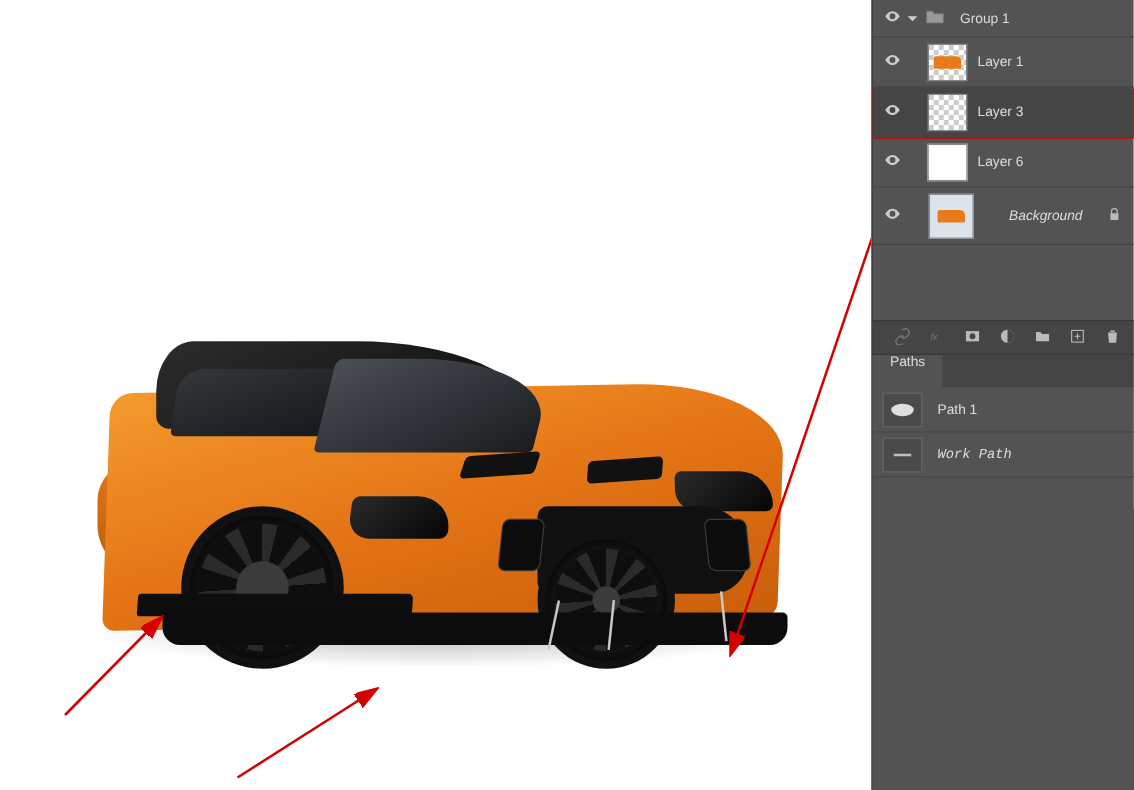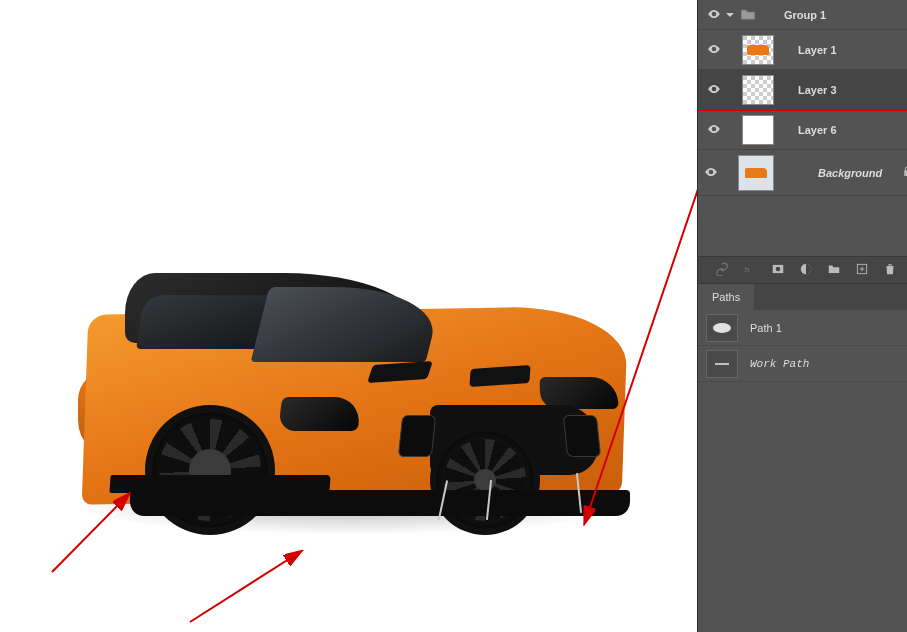--- a/index.html
+++ b/index.html
@@ -16,30 +16,30 @@
 .lock-icon svg { width: 11px; height: 11px; fill: #bbb; }
 .indent1 { width: 18px; }
 .chevron { width: 12px; display: flex; justify-content: center; }
 .chevron svg { width: 10px; height: 10px; fill: #ccc; }
 .folder-icon svg { width: 16px; height: 14px; fill: #999; stroke:#777; }
 .thumb { width: 32px; height: 30px; background: #fff; border: 1px solid #888; flex-shrink: 0; }
 .thumb.transp { background: repeating-conic-gradient(#fff 0 25%, #ccc 0 50%) 0 0/8px 8px; }
 .thumb.bg-thumb { width: 36px; height: 36px; background:#dbe4ea; display:flex; align-items:center; justify-content:center; }
 .thumb.white { background: #fff; }
 .thumb-car { width: 22px; height: 10px; background: #e87a1a; border-radius: 2px 4px 1px 1px; }
-.layer-name { margin-left: 24px; color: #ddd; font-weight: bold; }
+.layer-name { margin-left: 8px; color: #ddd; }
 .layer-name.italic { font-style: italic; }
 .lock-col { margin-left: auto; margin-right: 10px; }
 .layer-row.selected { background: #454545; }
 .sel-highlight { position: absolute; border: 2px solid #d30000; pointer-events: none; }
 .icon-bar { height: 28px; background: #454545; display: flex; align-items: center; gap: 14px; padding: 0 10px; border-top: 1px solid #383838; border-bottom: 1px solid #383838; justify-content:flex-end; }
 .icon-bar svg { width: 14px; height: 14px; fill: #bbb; }
 .icon-bar .faded { opacity: .4; }
 .paths-tabs { height: 26px; display: flex; align-items: center; background: #454545; }
-.tab { padding: 0 14px; height: 100%; display: flex; align-items: center; background: #535353; color: #ddd; font-size: 11px; }
+.tab { padding: 0 14px; height: 100%; display: flex; background: #535353; color: #ddd; font-size: 11px; }
 .paths-list { flex: 1; background: #535353; }
 .path-row { display: flex; align-items: center; height: 36px; padding: 4px 8px; border-bottom: 1px solid #494949; }
 .path-thumb { width: 32px; height: 28px; background: #4a4a4a; border: 1px solid #666; display: flex; align-items: center; justify-content: center; }
 .path-thumb .blob { width: 18px; height: 10px; background: #e0e0e0; border-radius: 50%; }
 .path-thumb .small-line { width: 14px; height: 2px; background: #bfbfbf; }
 .path-name { margin-left: 12px; color: #ddd; }
 .path-name.italic { font-style: italic; font-family: Liberation Mono, monospace; }
 
 
 .car-wrap { position: absolute; left: 30px; top: 255px; width: 630px; height: 310px; }

